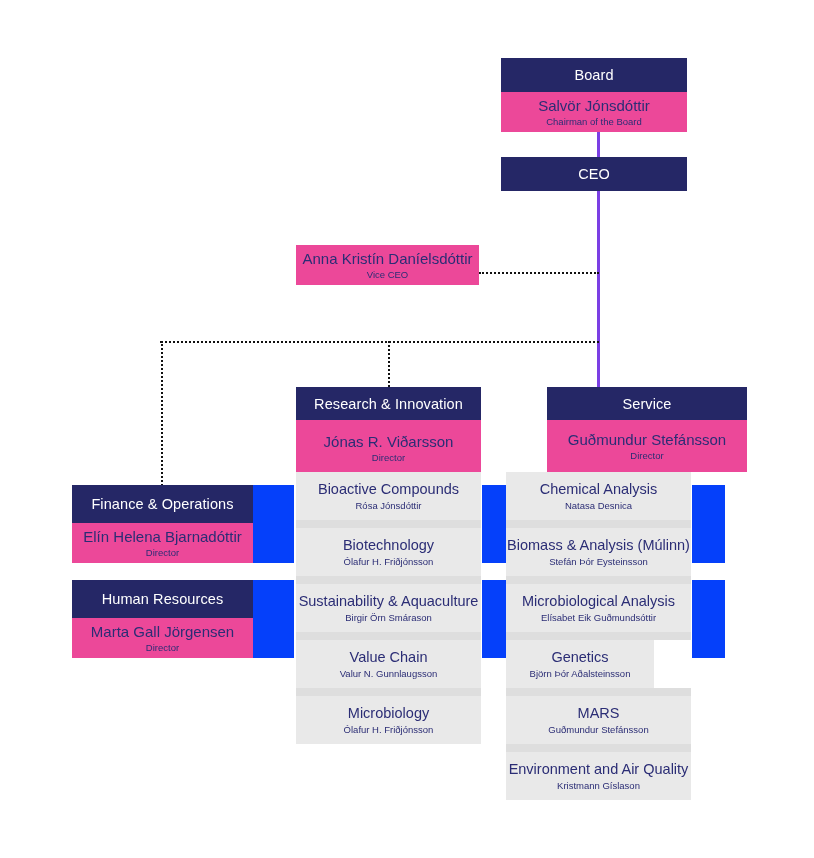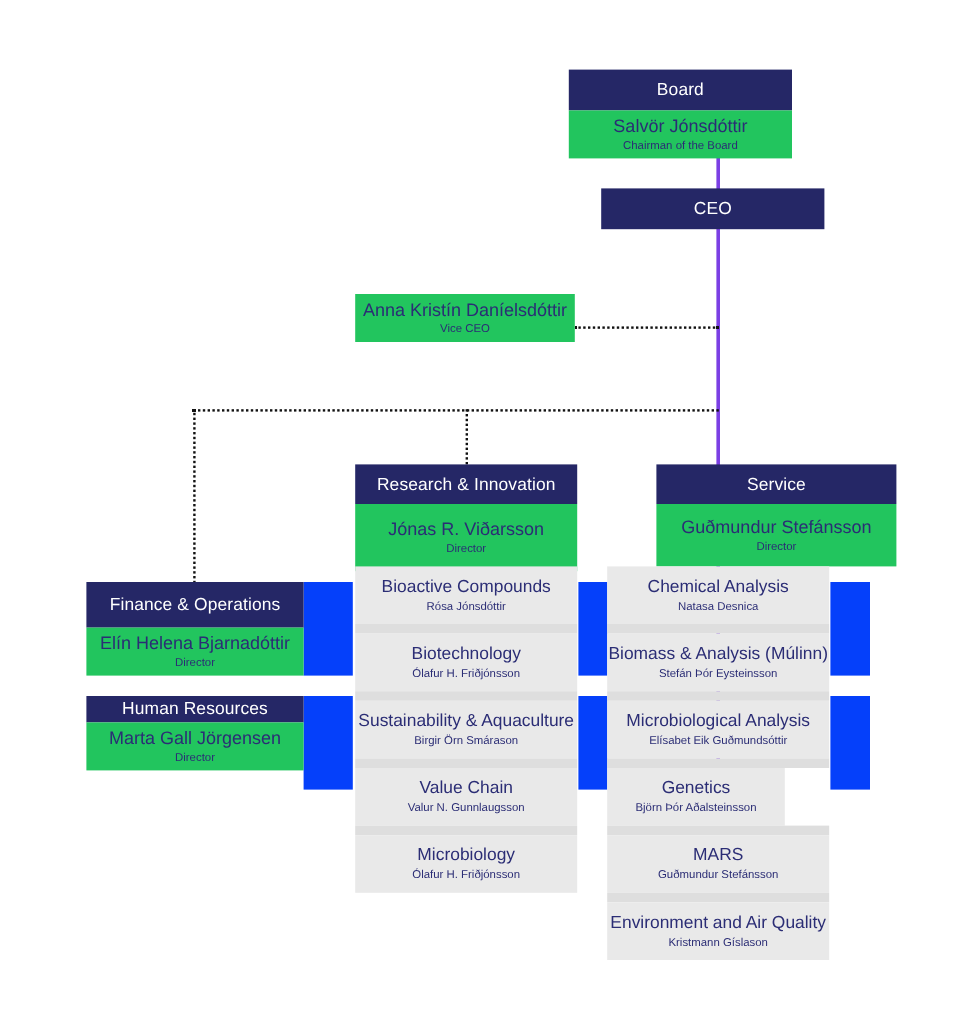--- a/index.html
+++ b/index.html
@@ -33,21 +33,21 @@
     color: #ffffff;
     text-align: center;
     font-size: 14.5px;
     letter-spacing: .1px;
     display: flex;
     align-items: center;
     justify-content: center;
     box-sizing: border-box;
   }
   .node-body {
-    background: #22c55e;
+    background: #ec4899;
     color: #252766;
     text-align: center;
     display: flex;
     flex-direction: column;
     align-items: center;
     justify-content: center;
     box-sizing: border-box;
   }
   .person-name {
     font-size: 15px;
@@ -117,21 +117,21 @@
   <div class="spine" style="left:597px; top:96px; height:576px;"></div>
 
   <div class="dotline-h" style="left:479px; top:272px; width:120px;"></div>
 
   <div class="dotline-h" style="left:160px; top:341px; width:439px;"></div>
 
   <div class="dotline-v" style="left:161px; top:341px; height:145px;"></div>
 
   <div class="dotline-v" style="left:388px; top:341px; height:46px;"></div>
 
-  <div class="node" style="left:474px; top:58px; width:186px; height:74px;">
+  <div class="node" style="left:501px; top:58px; width:186px; height:74px;">
     <div class="node-header" style="height:34px;">Board</div>
     <div class="node-body" style="height:40px;">
       <div class="person-name">Salvör Jónsdóttir</div>
       <div class="person-role">Chairman of the Board</div>
     </div>
   </div>
 
   <div class="node" style="left:501px; top:157px; width:186px; height:72px;">
     <div class="node-header" style="height:34px;">CEO</div>
   </div>
@@ -147,21 +147,21 @@
   <div class="node" style="left:72px; top:485px; width:181px; height:78px;">
     <div class="node-header" style="height:38px;">Finance &amp; Operations</div>
     <div class="node-body" style="height:40px;">
       <div class="person-name">Elín Helena Bjarnadóttir</div>
       <div class="person-role">Director</div>
     </div>
   </div>
 
   <div class="accent-bar" style="left:253px; top:580px; width:41px; height:78px;"></div>
   <div class="node" style="left:72px; top:580px; width:181px; height:78px;">
-    <div class="node-header" style="height:22px;text-align:center;">Human Resources</div>
+    <div class="node-header" style="height:38px;text-align:center;">Human Resources</div>
     <div class="node-body" style="height:40px;">
       <div class="person-name">Marta Gall Jörgensen</div>
       <div class="person-role">Director</div>
     </div>
   </div>
 
   <div class="accent-bar" style="left:482px; top:485px; width:24px; height:78px;"></div>
   <div class="accent-bar" style="left:482px; top:580px; width:24px; height:78px;"></div>
 
   <div class="node" style="left:296px; top:387px; width:185px; height:85px;">

